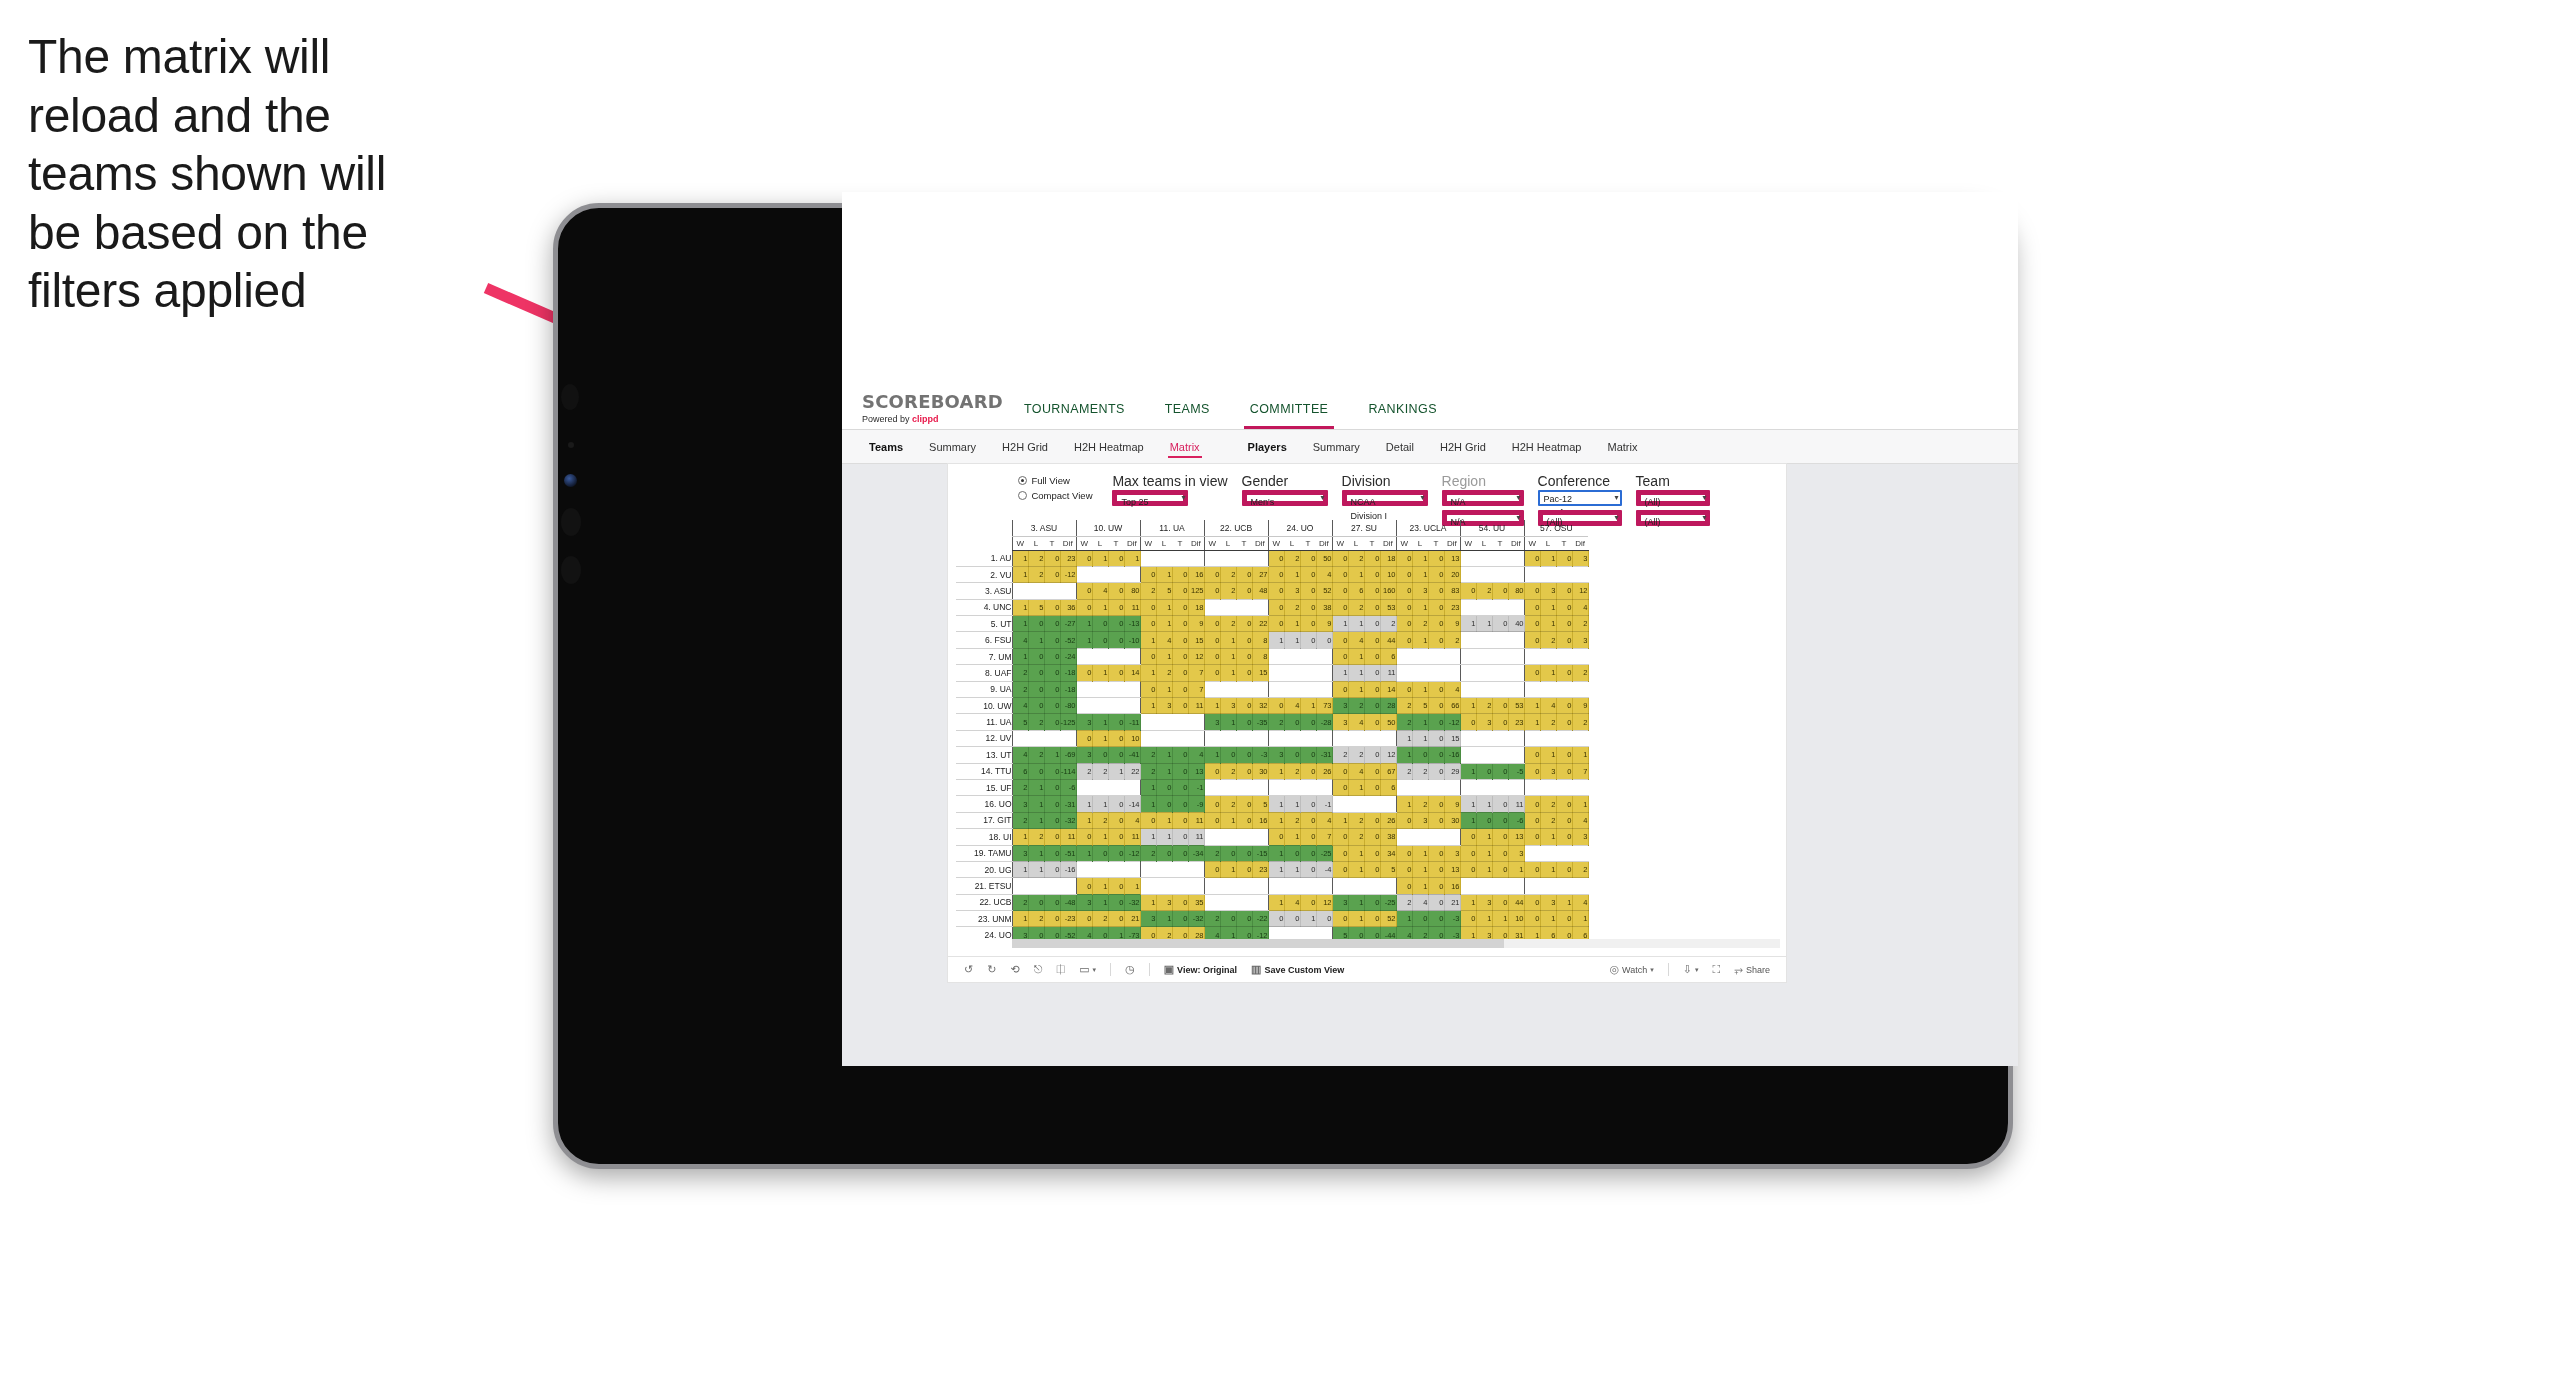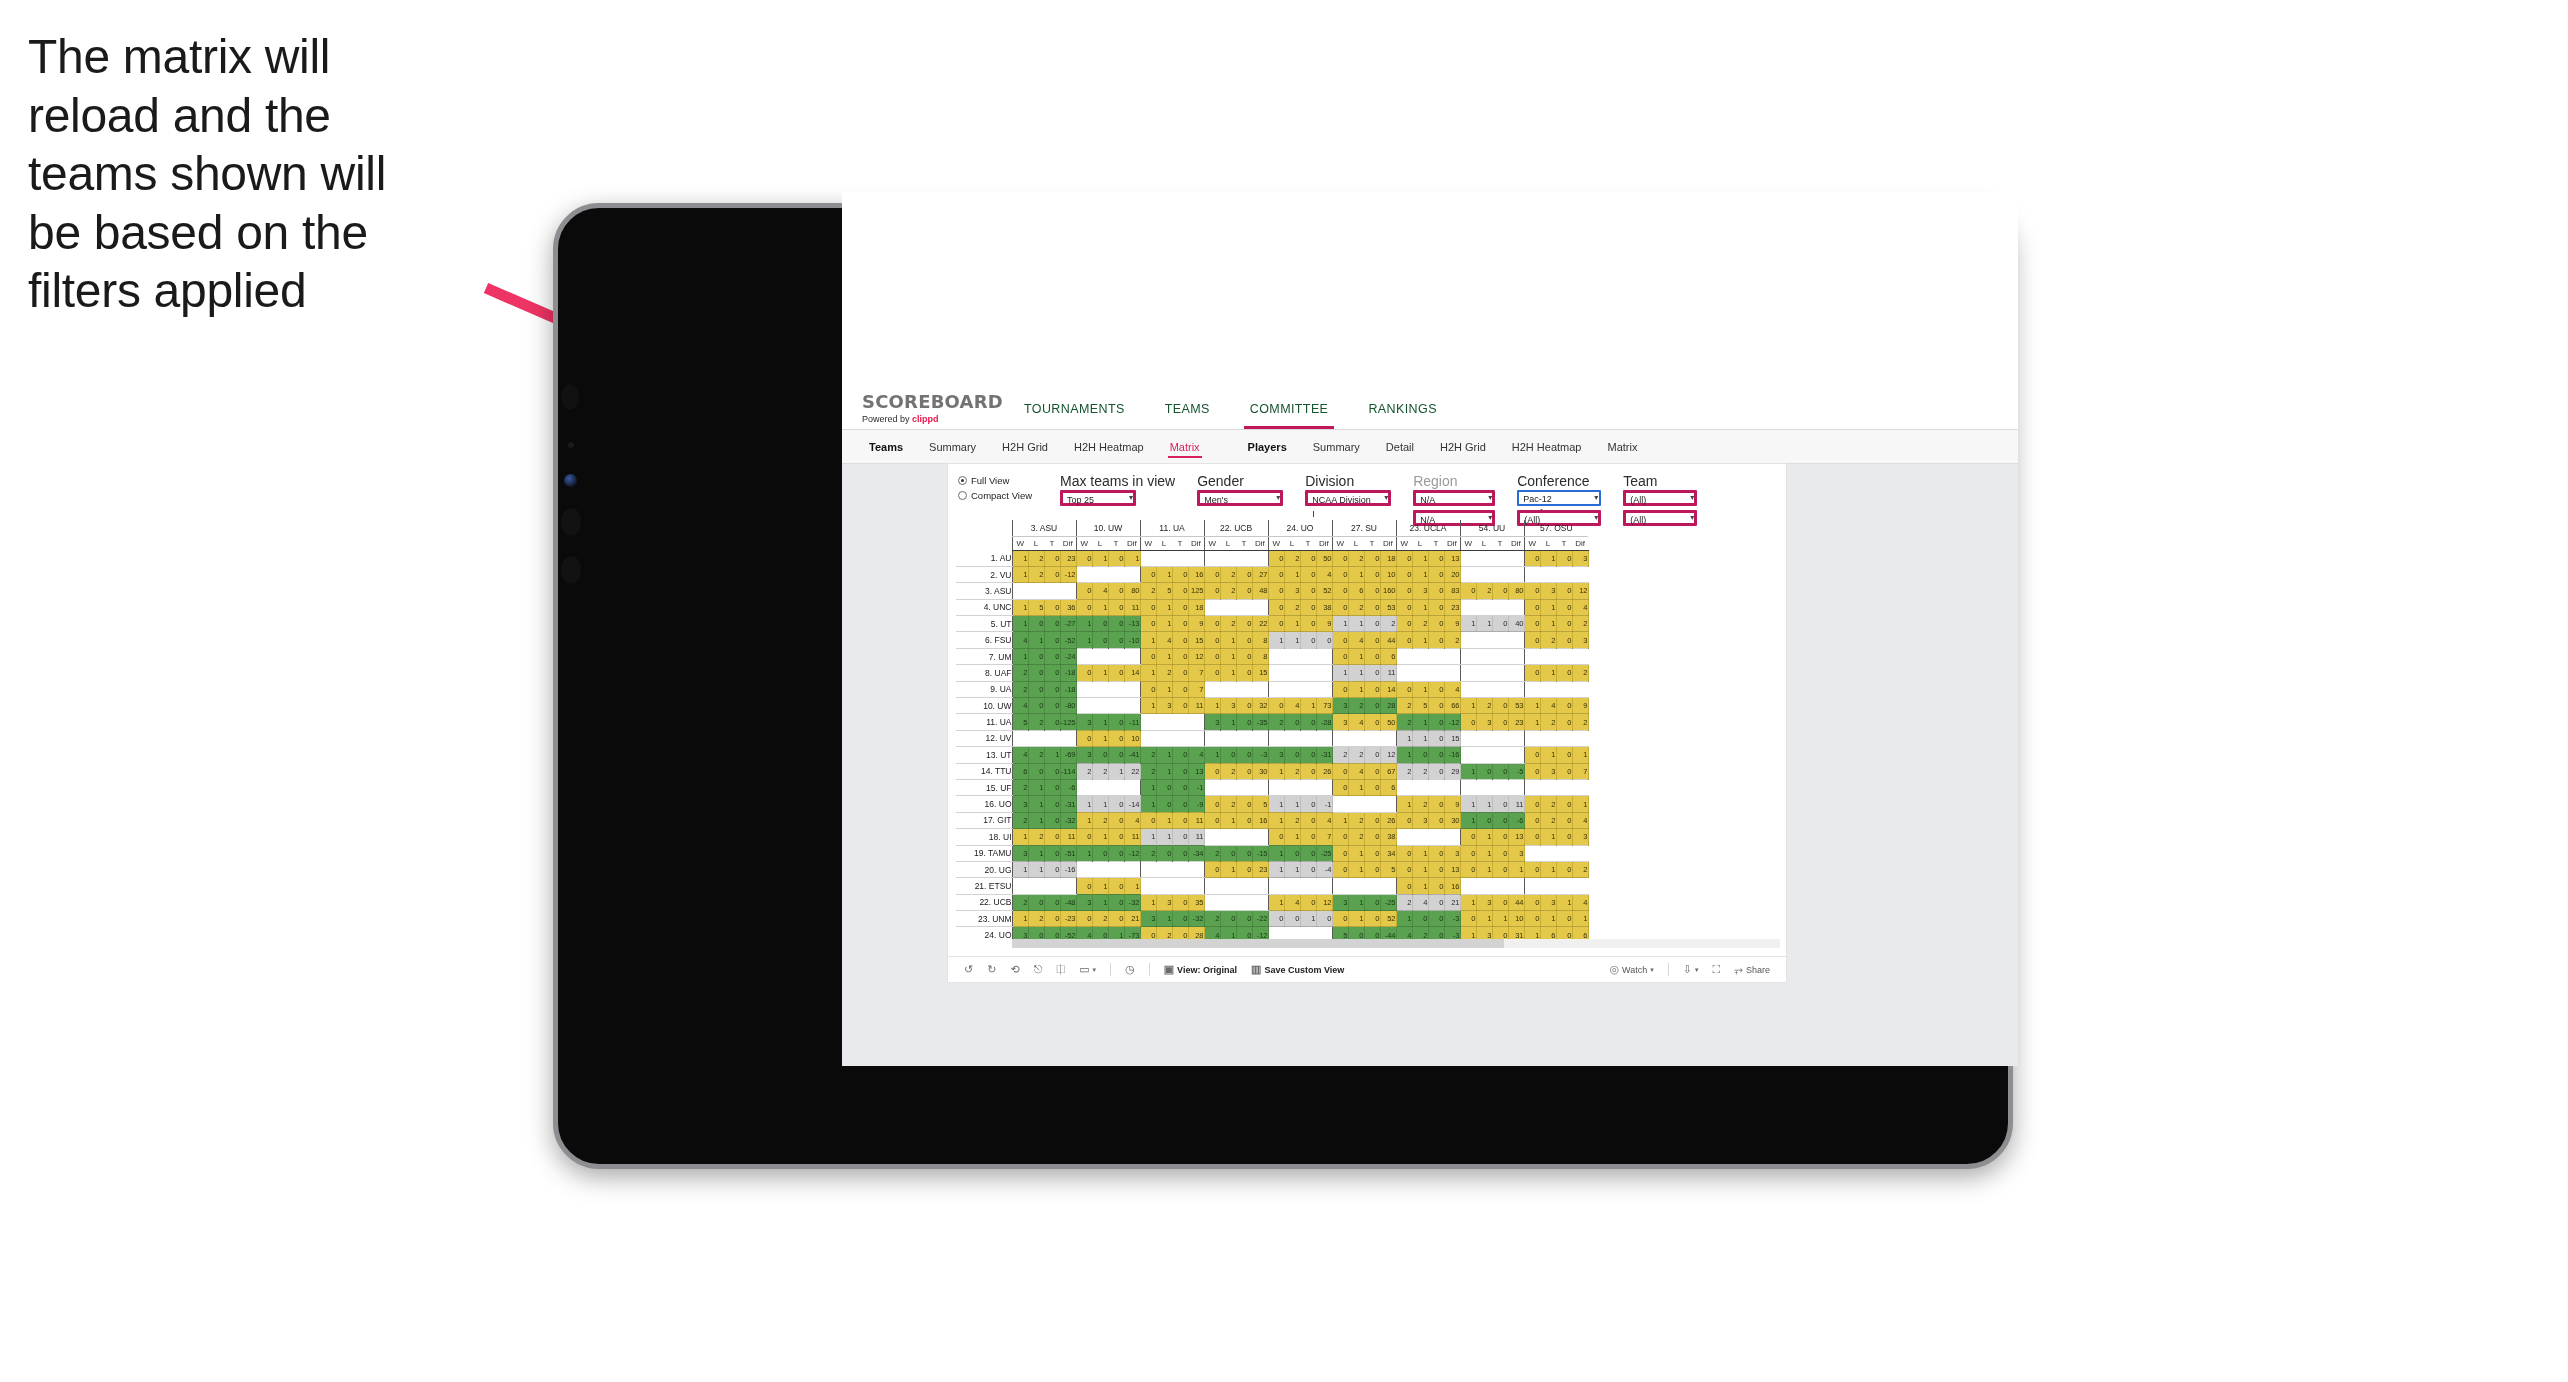--- a/index.html
+++ b/index.html
@@ -78,28 +78,28 @@
   .subitem.sel { color:#d8215f; }
   .subitem.sel::after { content:""; position:absolute; left:11px; right:11px; bottom:6px;
             height:2px; background:#d8215f; }
   .subgap { width:22px; }
 
   
   #viz { position:absolute; left:106px; top:76px; width:838px; height:518px;
          background:#ffffff; box-shadow:0 0 0 1px #e3e3e3; }
 
   
-  #filters { display:flex; padding:9px 2px 4px 10px; gap:8px; font-size:9px; color:#222; }
+  #filters { display:flex; padding:9px 2px 4px 10px; gap:0px; font-size:9px; color:#222;justify-content:center; }
   .fgroup { margin-right:14px; }
   .flabel { font-size:14px; color:#2b2b2b; margin-bottom:5px; height:12px; }
   .flabel.dim { color:#9a9a9a; }
   select, .fakesel {
     font-family:"Liberation Sans", sans-serif;
     font-size:9px; height:16px; line-height:14px;
-    border:3px solid #be185d; background:#fff; color:#222;
+    border:5px solid #be185d; background:#fff; color:#222;
     padding:0 14px 0 4px; border-radius:1px;
     appearance:none; -webkit-appearance:none;
     position:relative; display:block;
   }
   .selwrap { position:relative; margin-bottom:4px; }
   .selwrap::after { content:"▾"; position:absolute; right:3px; top:0px; font-size:8px;
                     color:#444; pointer-events:none; line-height:16px; }
   .selwrap.focus .fakesel { border:2px solid #2b6cd4; }
   .radios { width:80px; }
   .radio-row { display:flex; align-items:center; gap:4px; height:15px; font-size:9.5px; }

